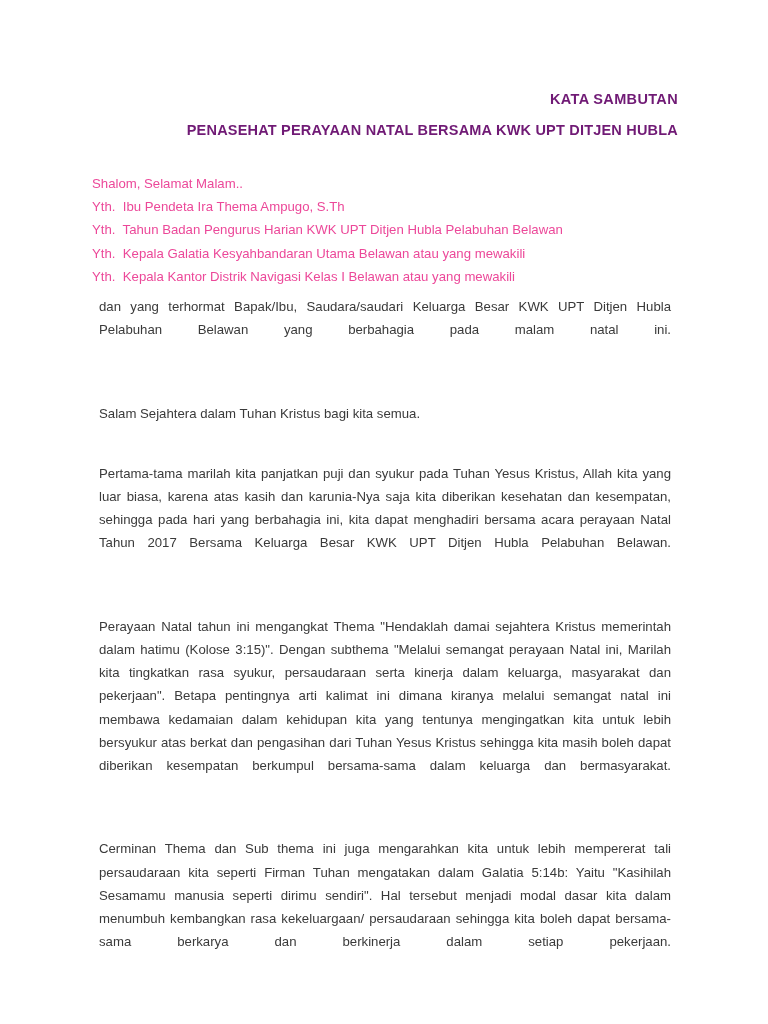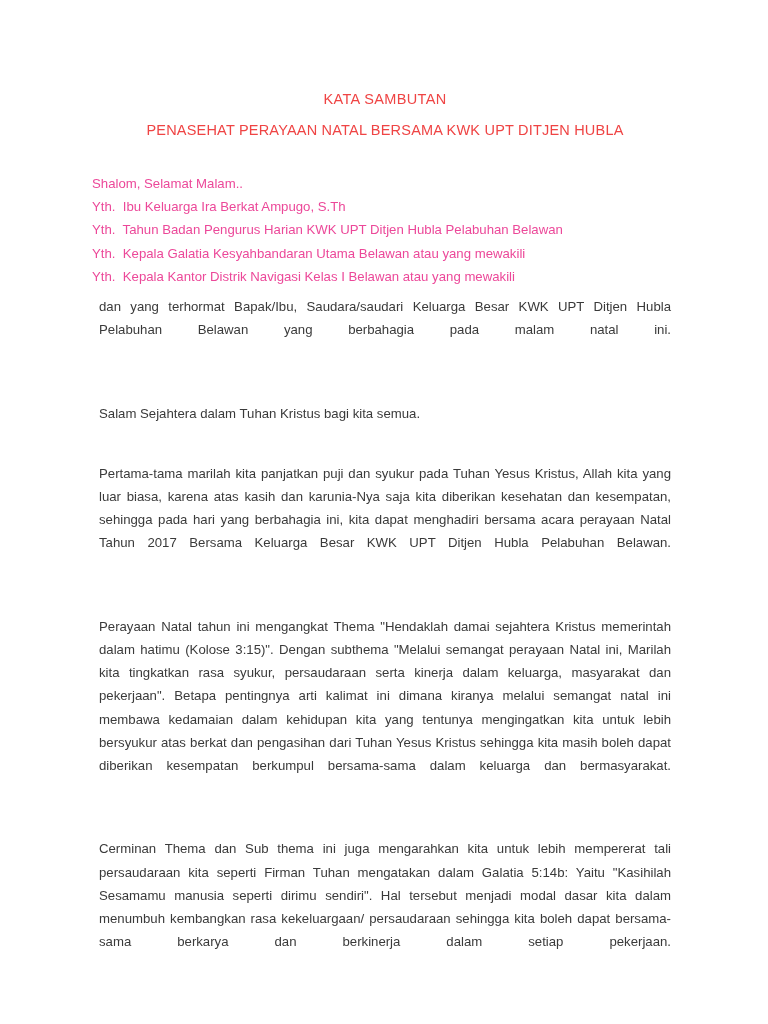--- a/index.html
+++ b/index.html
@@ -32,25 +32,26 @@
     width: 586px;
   }
 
   
   .title-block {
     text-align: center;
     margin-bottom: 26px;
   }
   .title-line {
     font-size: 14.5px;
-    font-weight: normal;
+    font-weight: bold;
     letter-spacing: 0.35px;
     line-height: 31px;
-    color: #ef4444;
+    color: #701a75;
     white-space: nowrap;
+    text-align: right;
   }
   .title-line.wide {
     letter-spacing: 0.2px;
   }
 
   
   .salutation {
     margin-bottom: 0;
   }
   .sal-line {
@@ -85,21 +86,21 @@
 <div class="page">
   <div class="content">
 
     <div class="title-block">
       <div class="title-line">KATA SAMBUTAN</div>
       <div class="title-line wide">PENASEHAT PERAYAAN NATAL BERSAMA KWK UPT DITJEN HUBLA</div>
     </div>
 
     <div class="salutation">
       <div class="sal-line">Shalom, Selamat Malam..</div>
-      <div class="sal-line">Yth.  Ibu Keluarga Ira Berkat Ampugo, S.Th</div>
+      <div class="sal-line">Yth.  Ibu Pendeta Ira Thema Ampugo, S.Th</div>
       <div class="sal-line">Yth.  Tahun Badan Pengurus Harian KWK UPT Ditjen Hubla Pelabuhan Belawan</div>
       <div class="sal-line">Yth.  Kepala Galatia Kesyahbandaran Utama Belawan atau yang mewakili</div>
       <div class="sal-line">Yth.  Kepala Kantor Distrik Navigasi Kelas I Belawan atau yang mewakili</div>
     </div>
 
     <p class="para justified-block">dan yang terhormat Bapak/Ibu, Saudara/saudari Keluarga Besar KWK UPT Ditjen Hubla Pelabuhan Belawan yang berbahagia pada malam natal ini.</p>
 
     <div class="para-spacer"></div>
 
     <p class="para">Salam Sejahtera dalam Tuhan Kristus bagi kita semua.</p>

